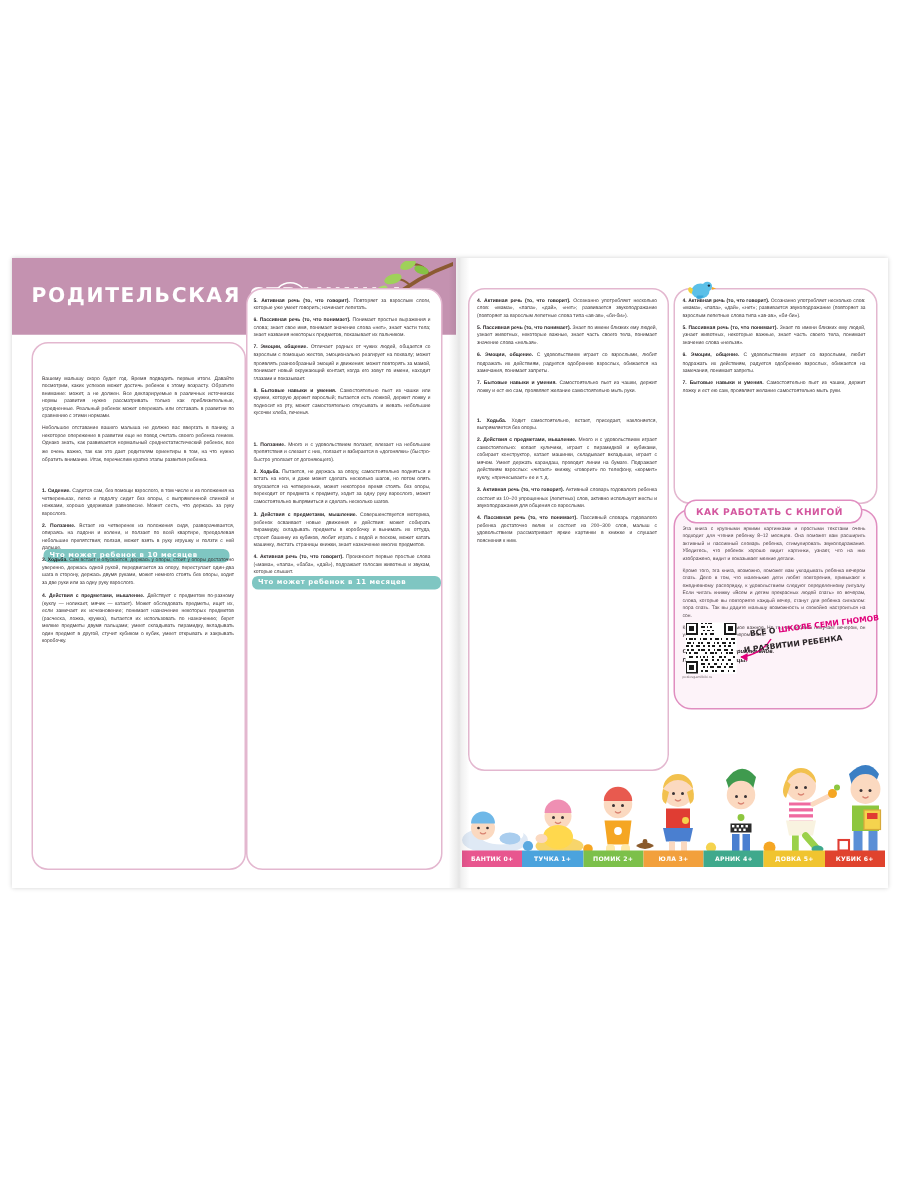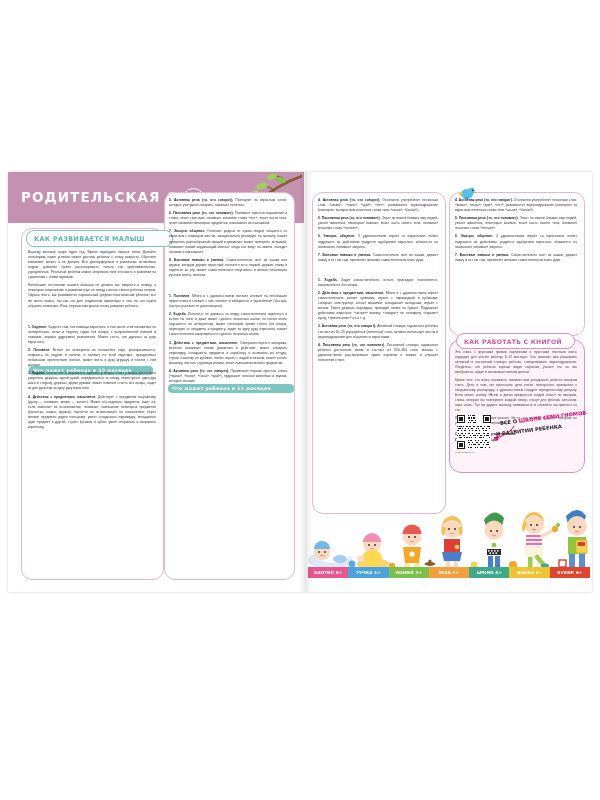--- a/index.html
+++ b/index.html
@@ -230,21 +230,20 @@
           <ellipse cx="30" cy="22" rx="6.5" ry="3.2" fill="#86c244" transform="rotate(25 30 22)"></ellipse>
           <ellipse cx="18" cy="20" rx="5" ry="2.8" fill="#a9d96a" transform="rotate(-35 18 20)"></ellipse>
         </svg>
 
         <div id="banner-wave"></div>
       </div>
 
       <div class="colbox" id="box-c1"></div>
       <div class="colbox" id="box-c2"></div>
 
-      <div class="pill" id="pill-main">КАК РАЗВИВАЕТСЯ МАЛЫШ</div>
       <div class="pill pill-bar" id="pill-10">Что может ребенок в 10 месяцев</div>
       <div class="pill pill-bar" id="pill-11">Что может ребенок в 11 месяцев</div>
 
       <div class="col" id="col1">
           <p class="para">Вашему малышу скоро будет год. Время подводить первые итоги. Давайте посмотрим, каких успехов может достичь ребенок к этому возрасту. Обратите внимание: может, а не должен. Все декларируемые в различных источниках нормы развития нужно рассматривать только как приблизительные, усредненные. Реальный ребенок может опережать или отставать в развитии по сравнению с этими нормами.</p>
           <p class="para">Небольшое отставание вашего малыша не должно вас ввергать в панику, а некоторое опережение в развитии еще не повод считать своего ребенка гением. Однако знать, как развивается нормальный среднестатистический ребенок, все же очень важно, так как это дает родителям ориентиры в том, на что нужно обратить внимание. Итак, перечислим кратко этапы развития ребенка.</p>
           <div style="height: 13px;"></div>
           <p class="para"><b>1. Сидение. </b>Садится сам, без помощи взрослого, в том числе и из положения на четвереньках, легко и подолгу сидит без опоры, с выпрямленной спинкой и ножками, хорошо удерживая равновесие. Может сесть, что держась за руку взрослого.</p>
           <p class="para"><b>2. Ползание. </b>Встает из четверенек из положения сидя, разворачивается, опираясь на ладони и колени, и ползает по всей квартире, преодолевая небольшие препятствия; ползая, может взять в руку игрушку и ползти с ней дальше.</p>
           <p class="para"><b>3. Ходьба. </b>Сам встает и опускается, держась у опоры, стоит у опоры достаточно уверенно, держась одной рукой, передвигается за опору, перестулает один-два шага в сторону, держась двумя руками, может немного стоять без опоры, ходит за две руки или за одну руку взрослого.</p>

